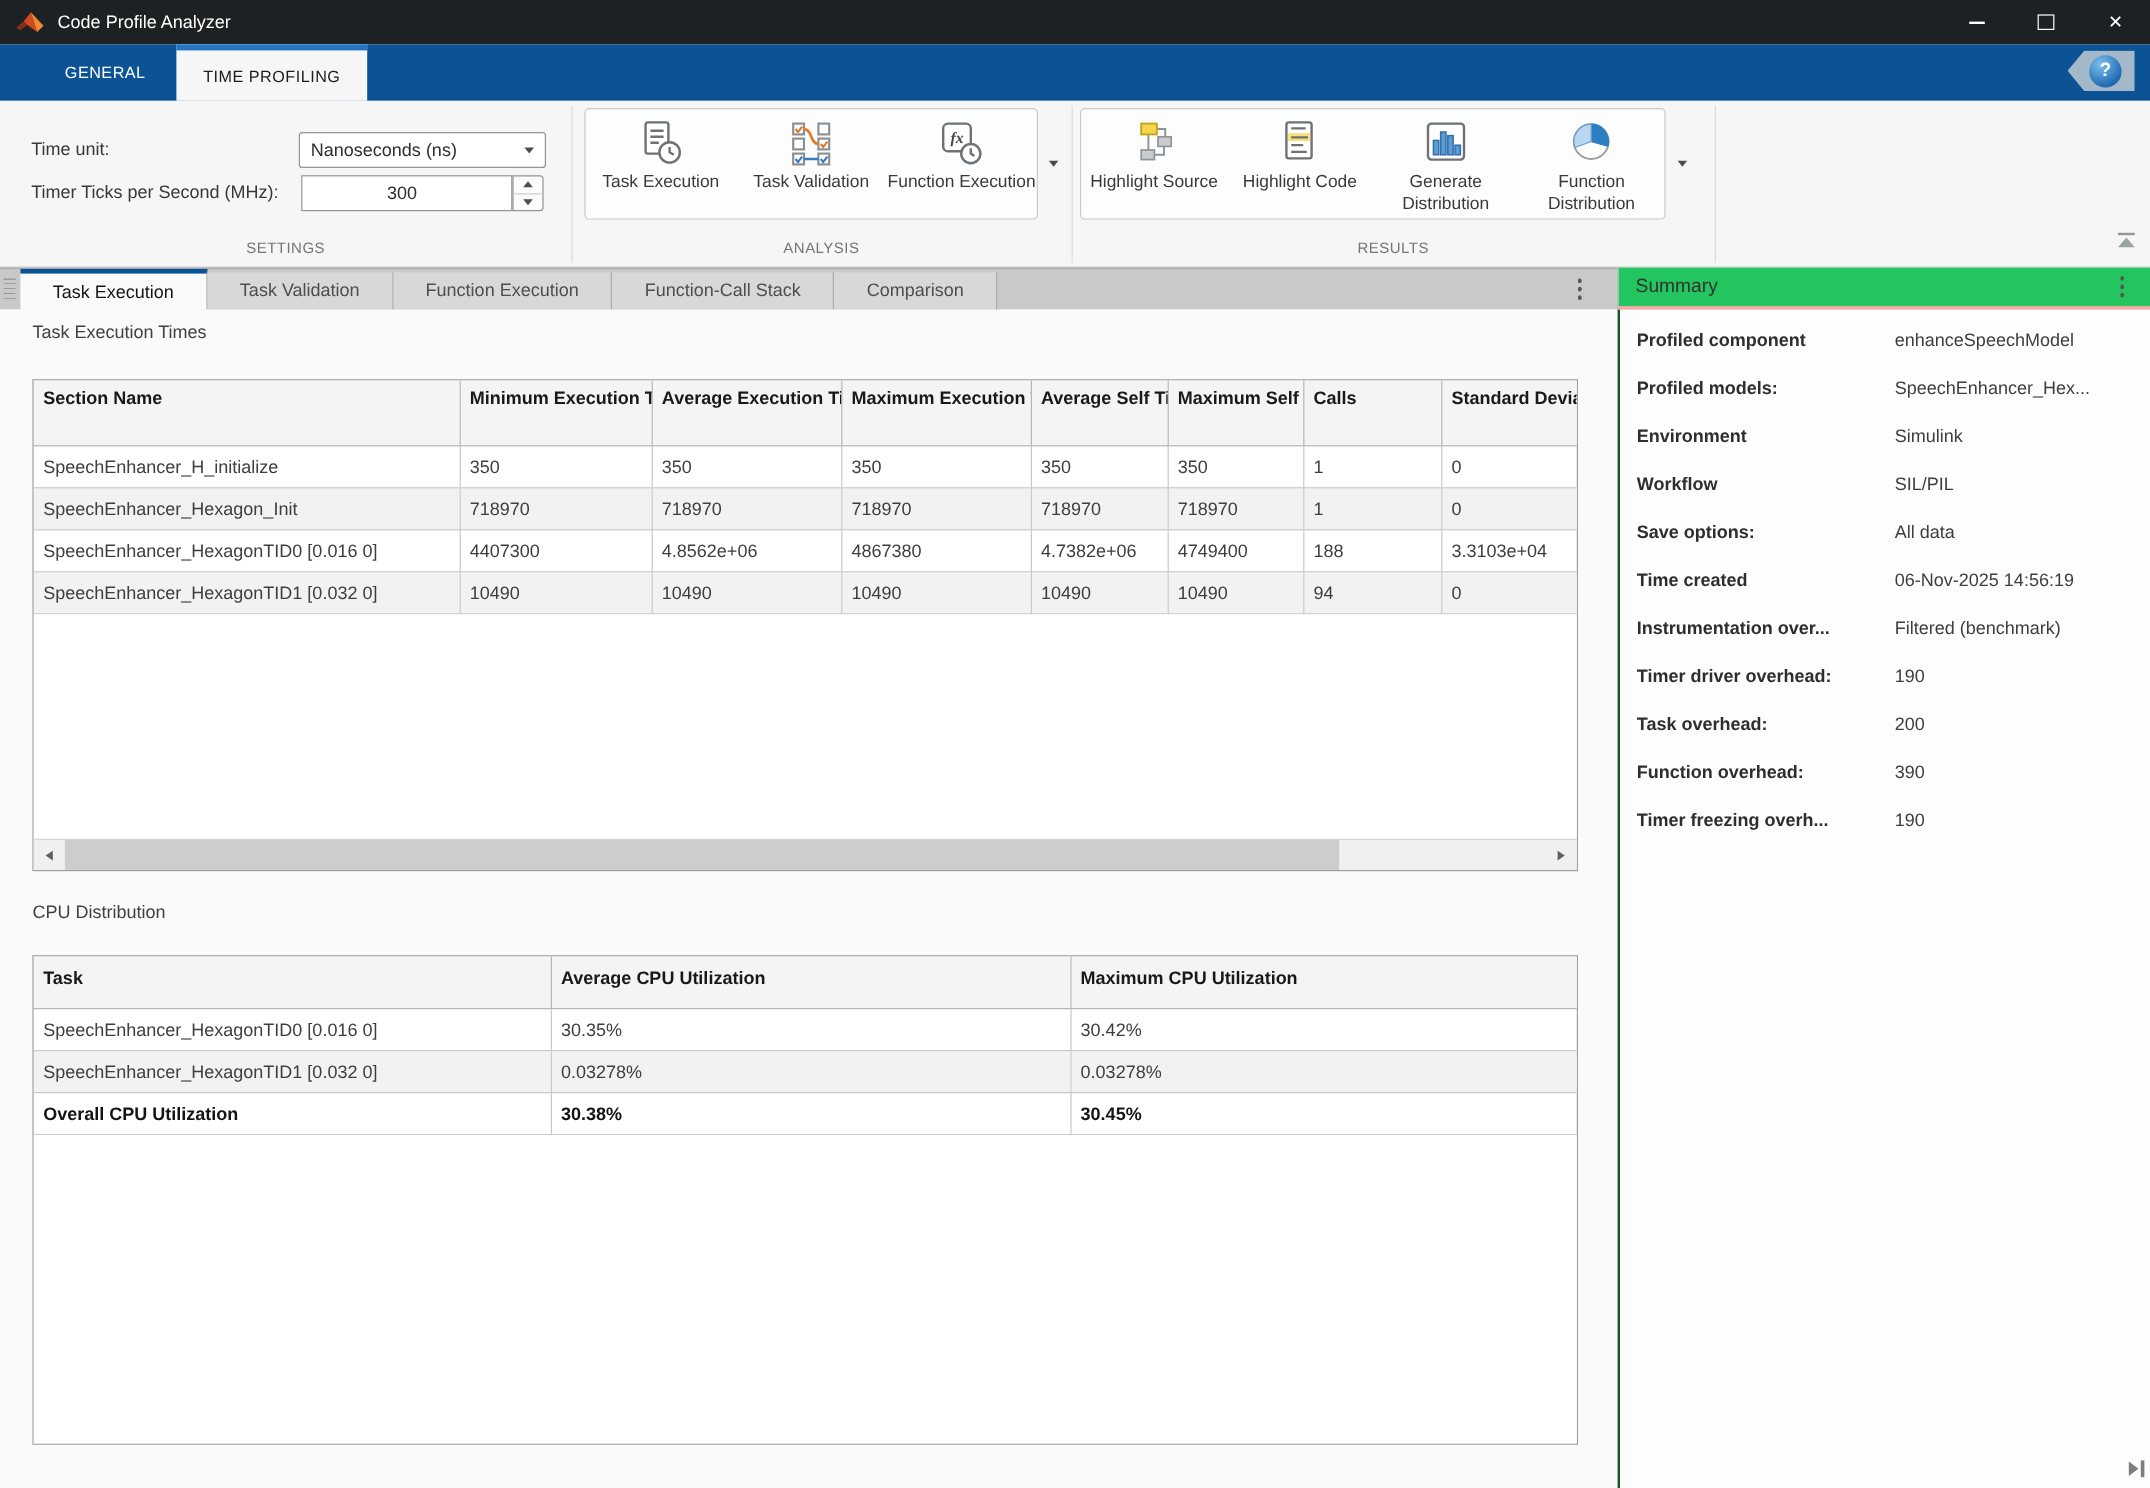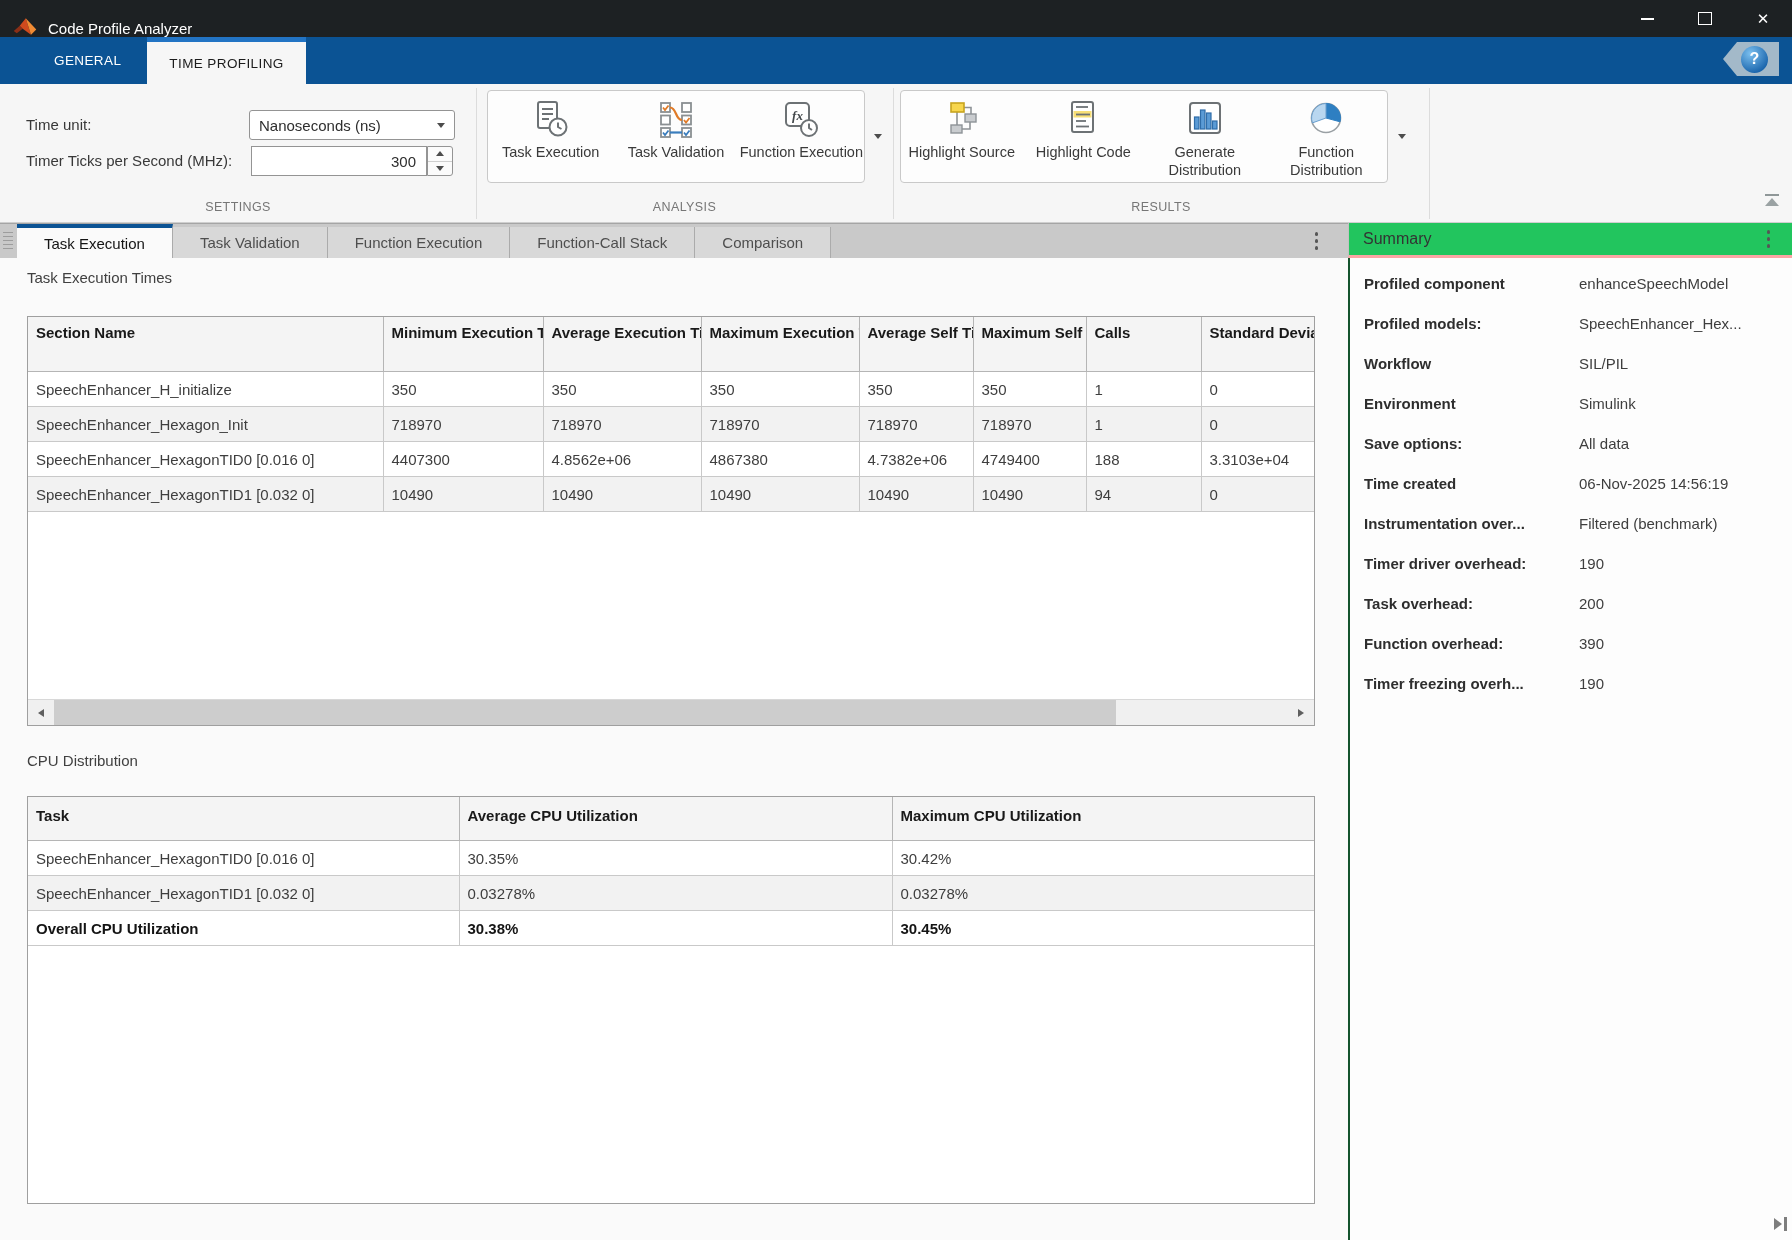--- a/index.html
+++ b/index.html
@@ -2,21 +2,21 @@
 <html><head>
 <meta charset="utf-8">
 <style>
   html,body{margin:0;padding:0}
   body{width:1792px;height:1240px;position:relative;overflow:hidden;
        font-family:"Liberation Sans",sans-serif;background:#fff;
        -webkit-font-smoothing:antialiased}
   .abs{position:absolute}
 
   
-  #titlebar{left:0;top:0;width:1792px;height:37px;background:#1d2123;display:flex;align-items:flex-end}
+  #titlebar{left:0;top:0;width:1792px;height:37px;background:#1d2123;display:flex;align-items:center}
   #logo{margin-left:13px;width:24px;height:21px;flex:0 0 auto}
   #title-text{color:#fff;font-size:15px;margin-left:11px}
   #win-controls{margin-left:auto;display:flex;height:100%}
   .winbtn{width:58px;display:flex;align-items:center;justify-content:center;color:#fff;cursor:default}
   .ic-min{width:13px;height:2px;background:#fff}
   .ic-max{width:12px;height:11px;border:1px solid #fff}
   .ic-close{font-size:15px;line-height:15px}
 
   
   #ribbonbar{left:0;top:37px;width:1792px;height:47px;background:#0b5394}
@@ -36,21 +36,21 @@
   #toolstrip{left:0;top:84px;width:1792px;height:139px;background:#f6f6f6;border-bottom:1px solid #cfcfcf;box-sizing:border-box}
   .ts-divider{position:absolute;top:4px;height:131px;width:1px;background:#dcdcdc}
   .section-label{position:absolute;top:116px;font-size:12.5px;color:#767676;letter-spacing:.4px;text-align:center}
   .lbl{position:absolute;font-size:15px;color:#383838;line-height:30px;white-space:nowrap}
   #dropdown{position:absolute;left:249px;top:26px;width:206px;height:30px;box-sizing:border-box;
         border:1px solid #949494;border-radius:3px;background:#fff;display:flex;align-items:center;
         padding-left:9px;font-size:15px;color:#2e2e2e}
   #dropdown .caret-down{margin-left:auto;margin-right:9px}
   .num-input{position:absolute;left:251px;top:62px;width:176px;height:30px;box-sizing:border-box;
         border:1px solid #949494;background:#fff;font-size:15px;color:#2e2e2e;
-        text-align:right;padding-right:10px;font-family:"Liberation Sans",sans-serif;outline:none}
+        text-align:center;padding-right:10px;font-family:"Liberation Sans",sans-serif;outline:none}
   #spinner{position:absolute;left:427px;top:62px;width:26px;height:30px;box-sizing:border-box;
         border:1px solid #949494;border-radius:0 3px 3px 0;background:#fbfbfb;
         display:flex;flex-direction:column}
   #spinner .half{flex:1;display:flex;align-items:center;justify-content:center}
   #spinner .half + .half{border-top:1px solid #cfcfcf}
 
   .flyout{position:absolute;top:6px;height:93px;background:#fdfdfd;border:1px solid #c9c9c9;
         border-radius:4px;display:flex;box-sizing:border-box}
   .tool-btn{flex:1;display:flex;flex-direction:column;align-items:center;padding-top:7px}
   .tool-icon{width:44px;height:44px;flex:0 0 auto}
@@ -457,26 +457,26 @@
 
   <div class="sum-row">
       <div class="sum-label">Profiled component</div>
       <div class="sum-value">enhanceSpeechModel</div>
     </div>
       <div class="sum-row">
       <div class="sum-label">Profiled models:</div>
       <div class="sum-value">SpeechEnhancer_Hex...</div>
     </div>
       <div class="sum-row">
+      <div class="sum-label">Environment</div>
+      <div class="sum-value">Simulink</div>
+    </div>
+      <div class="sum-row">
       <div class="sum-label">Workflow</div>
       <div class="sum-value">SIL/PIL</div>
-    </div>
-      <div class="sum-row">
-      <div class="sum-label">Environment</div>
-      <div class="sum-value">Simulink</div>
     </div>
       <div class="sum-row">
       <div class="sum-label">Save options:</div>
       <div class="sum-value">All data</div>
     </div>
       <div class="sum-row">
       <div class="sum-label">Time created</div>
       <div class="sum-value">06-Nov-2025 14:56:19</div>
     </div>
       <div class="sum-row">

